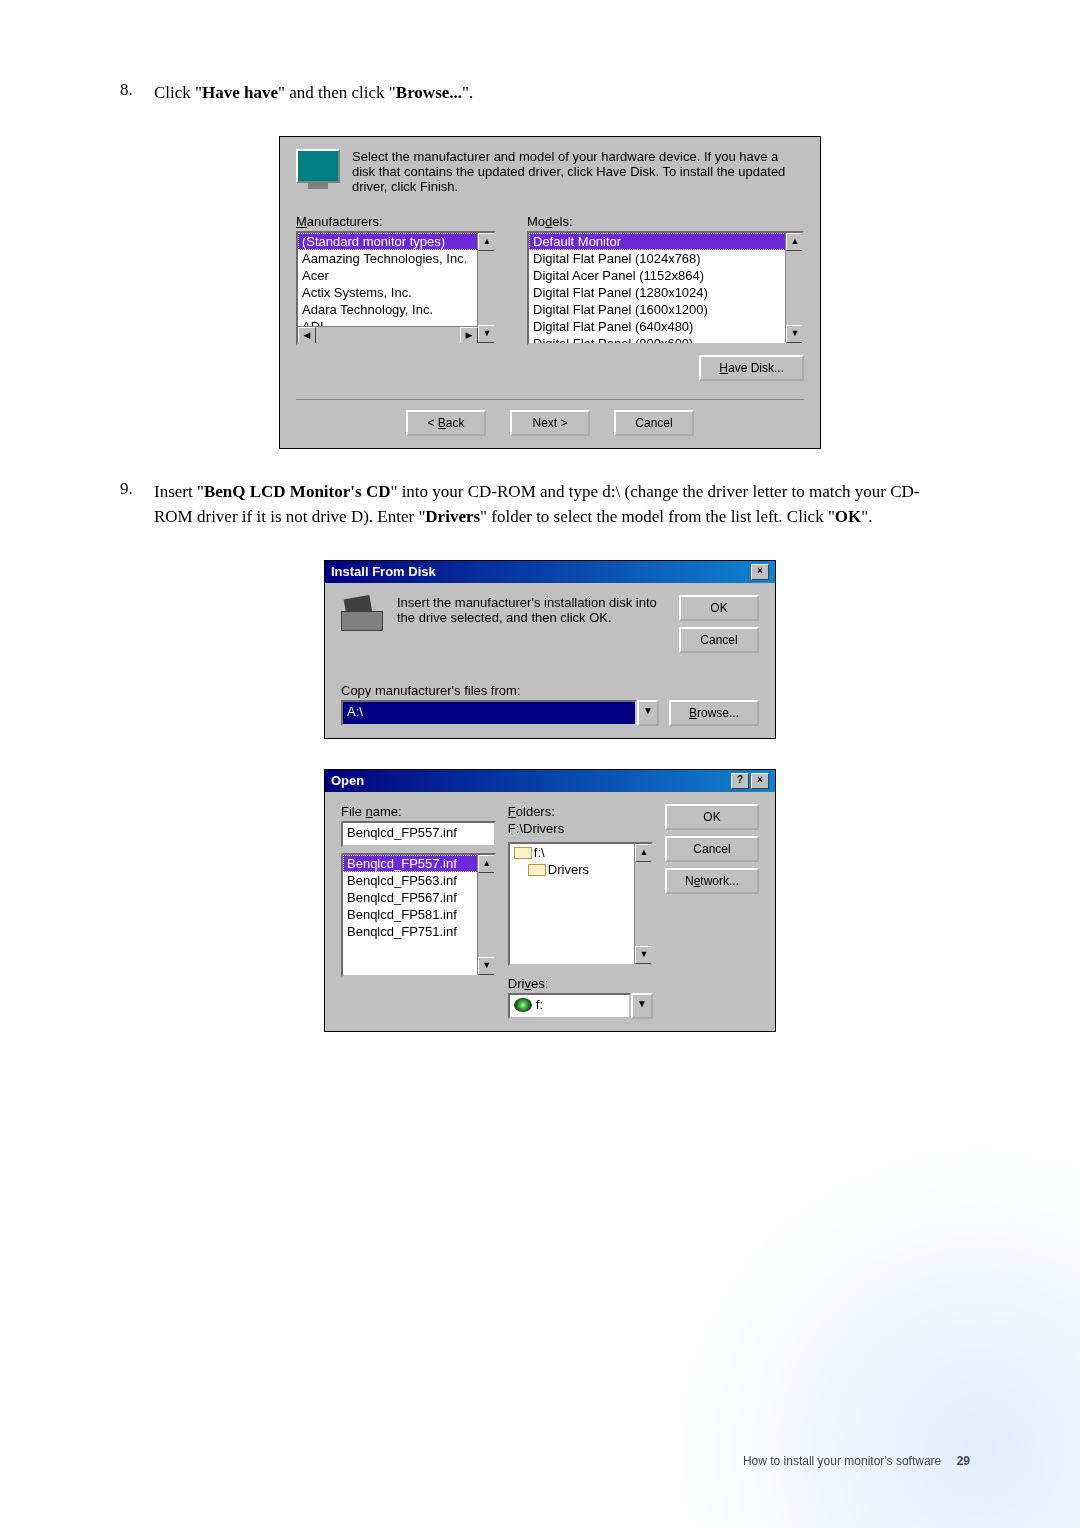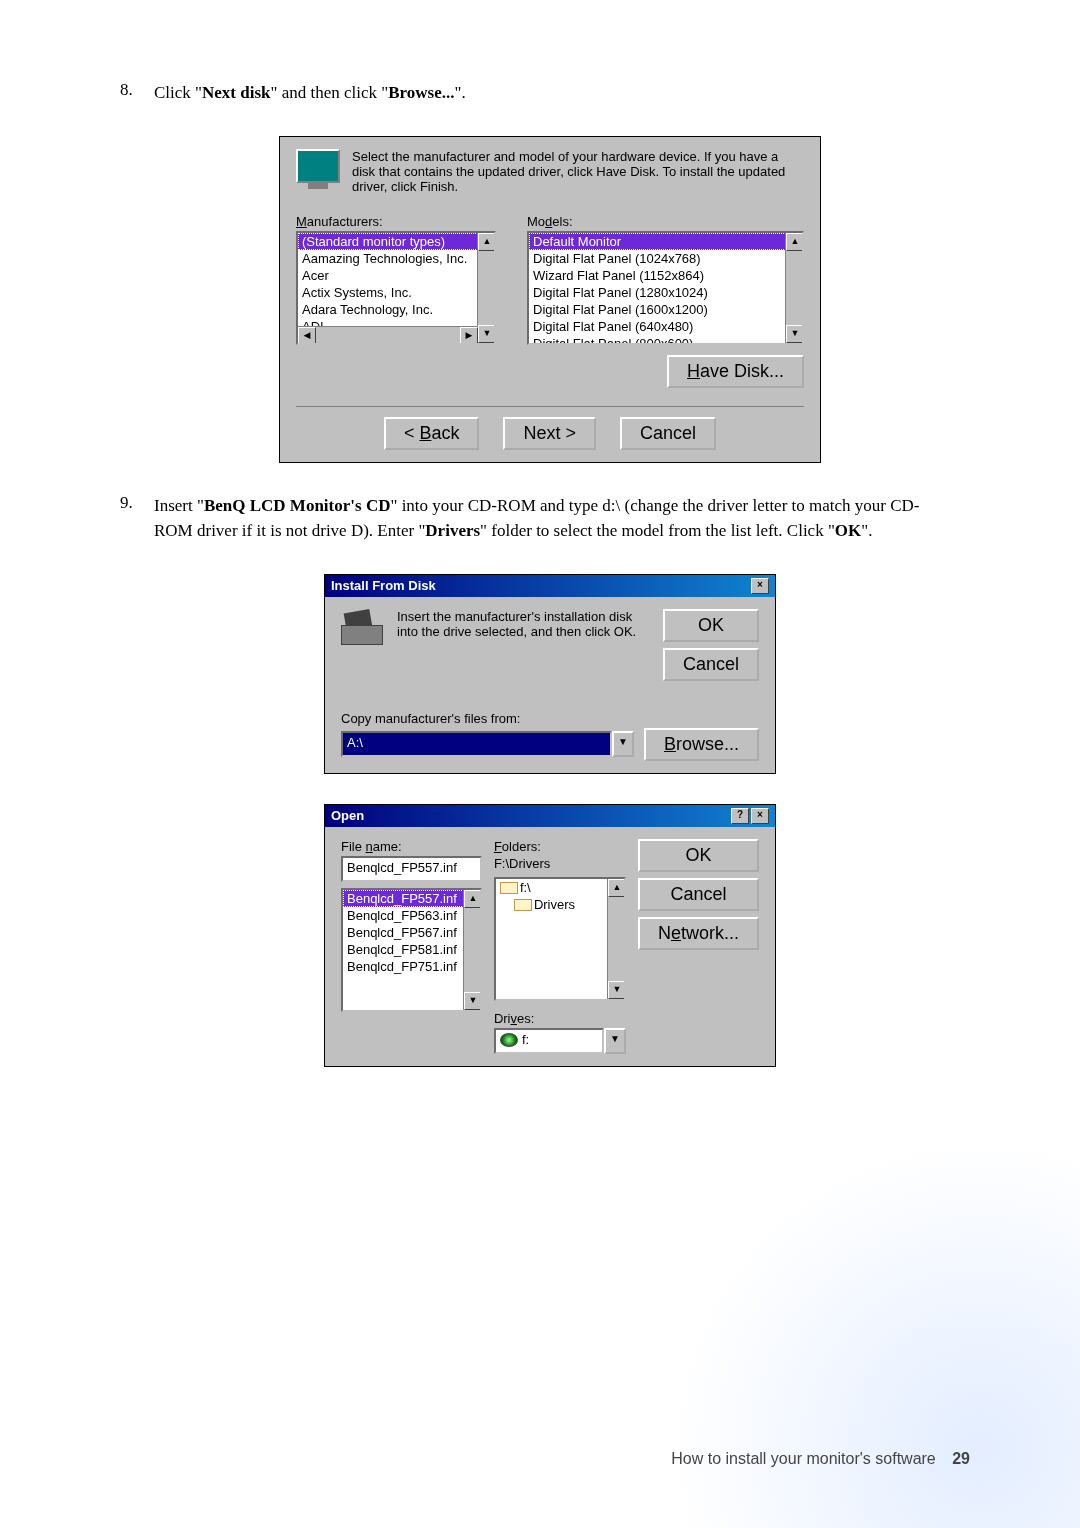--- a/index.html
+++ b/index.html
@@ -163,21 +163,21 @@
     background: #6d28d9;
     color: #fff;
     border: 1px dotted #fff;
     padding: 0 3px;
   }
   .win-button {
     background: #c0c0c0;
     border: 2px outset #fff;
     padding: 4px 18px;
     font-family: inherit;
-    font-size: 18px;
+    font-size: 12px;
     min-width: 80px;
     text-align: center;
   }
   .btn-row { display: flex; justify-content: flex-end; gap: 8px; margin-top: 18px; padding-top: 10px; }
   .btn-row.center { justify-content: center; gap: 24px; }
   .cols { display: flex; gap: 31px; }
   .textbox {
     background: #fff;
     border: 2px inset #c0c0c0;
     padding: 2px 4px;
@@ -221,21 +221,21 @@
     background: radial-gradient(circle, #9f9 0%, #060 70%);
     border-radius: 50%;
     border: 1px solid #404040;
     vertical-align: middle;
     margin-right: 4px;
   }
   .footer {
     position: absolute;
     bottom: 60px;
     right: 110px;
-    font-size: 16px;
+    font-size: 12px;
     color: #444;
     font-family: Arial, sans-serif;
   }
   .footer .pgnum { font-weight: bold; margin-left: 12px; }
   .underline { text-decoration: underline; }
   .bg-glow {
     position: absolute;
     bottom: 0;
     right: 0;
     width: 500px;
@@ -247,21 +247,21 @@
 </head>
 <body>
 
 <div class="bg-glow"></div>
 
 <div class="page">
 
   <div class="step">
     <span class="step-num">8.</span>
     <span class="step-text">
-      <span>Click "</span><span class="bold">Next disk</span><span>" and then click "</span><span class="bold">Browse...</span><span>".</span>
+      <span>Click "</span><span class="bold">Have have</span><span>" and then click "</span><span class="bold">Browse...</span><span>".</span>
     </span>
   </div>
 
   <div class="dialog-wrap">
     <div class="dialog d1">
       <div class="dlg-body">
         <div class="dlg-row">
           <div class="monitor-icon">
             <div class="screen"></div>
               <div class="base"></div>
@@ -287,21 +287,21 @@
                 <div class="sb-btn">◀</div>
                 <div class="sb-btn">▶</div>
               </div>
             </div>
           </div>
           <div style="flex:1;">
             <div class="label-text">Mo<span class="underline">d</span>els:</div>
             <div class="listbox" style="height:110px;">
               <div class="lb-item selected">Default Monitor</div>
               <div class="lb-item">Digital Flat Panel (1024x768)</div>
-              <div class="lb-item">Wizard Flat Panel (1152x864)</div>
+              <div class="lb-item">Digital Acer Panel (1152x864)</div>
               <div class="lb-item">Digital Flat Panel (1280x1024)</div>
               <div class="lb-item">Digital Flat Panel (1600x1200)</div>
               <div class="lb-item">Digital Flat Panel (640x480)</div>
               <div class="lb-item">Digital Flat Panel (800x600)</div>
               <div class="lb-scroll">
                 <div class="sb-btn">▲</div>
                 <div class="sb-btn">▼</div>
               </div>
             </div>
           </div>

